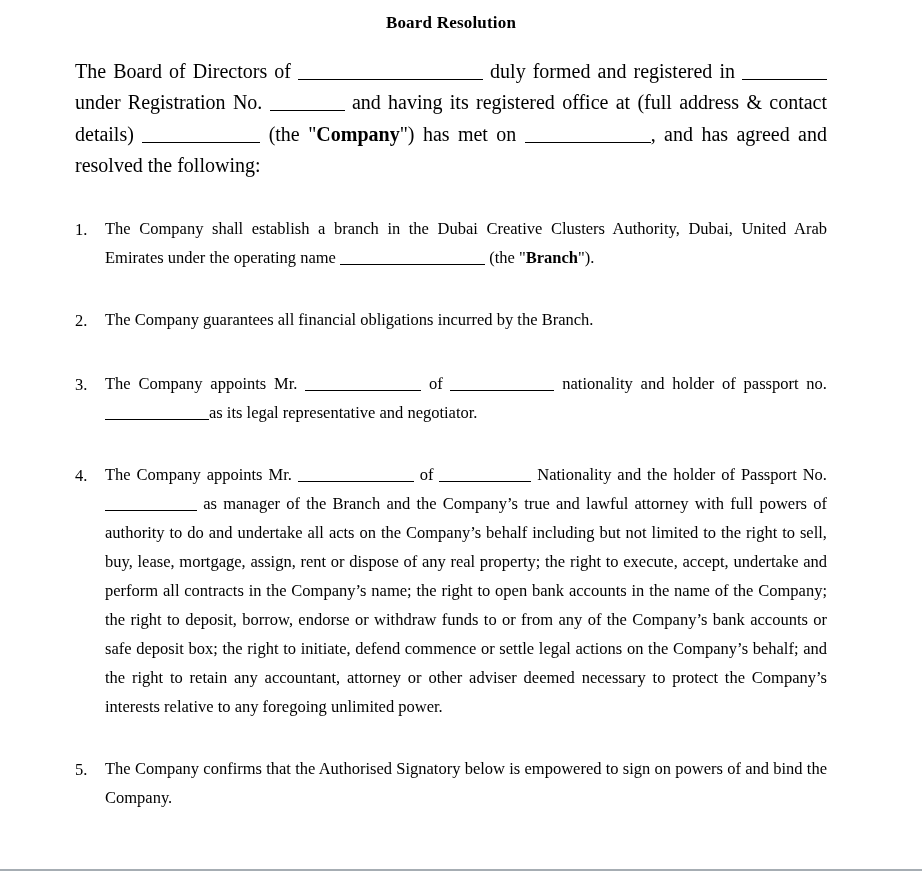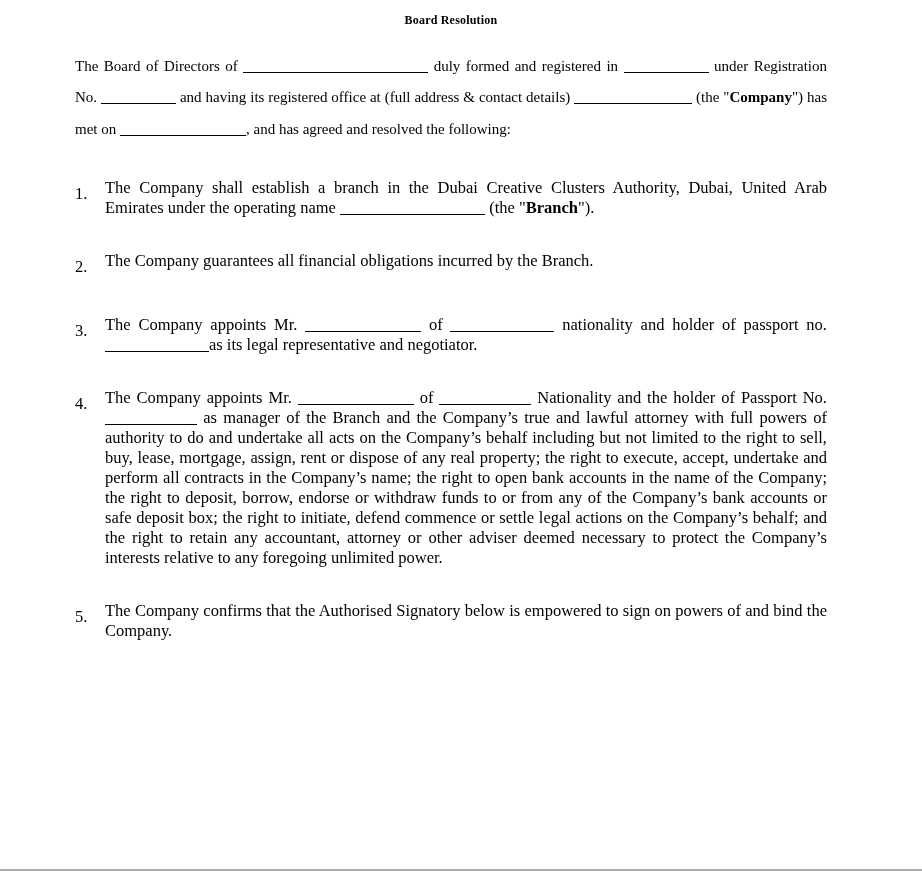--- a/index.html
+++ b/index.html
@@ -13,47 +13,47 @@
     height: 877px;
     background: #ffffff;
     overflow: hidden;
     font-family: "Liberation Serif", "DejaVu Serif", serif;
     color: #000000;
   }
   .content {
     padding: 13px 95px 0 75px;
   }
   .doc-title {
-    font-size: 12px;
+    font-size: 17px;
     font-weight: bold;
     text-align: center;
     margin: 0 0 23px 0;
     letter-spacing: 0.2px;
   }
   .para {
-    font-size: 15px;
+    font-size: 20px;
     line-height: 31.3px;
     text-align: justify;
     margin: 0 0 33px 0;
   }
   .item {
     display: flex;
     margin: 0 0 33px 0;
   }
   .item:last-child { margin-bottom: 0; }
   .item-number {
     width: 30px;
     flex-shrink: 0;
     font-size: 16.5px;
     line-height: 31.3px;
   }
   .item-body {
     flex: 1;
     font-size: 16.5px;
-    line-height: 20px;
+    line-height: 29px;
     text-align: justify;
   }
   .blank {
     display: inline-block;
     height: 2px;
     border-bottom: 1.2px solid #000000;
     vertical-align: -2px;
   }
   .bottom-divider {
     position: absolute;

